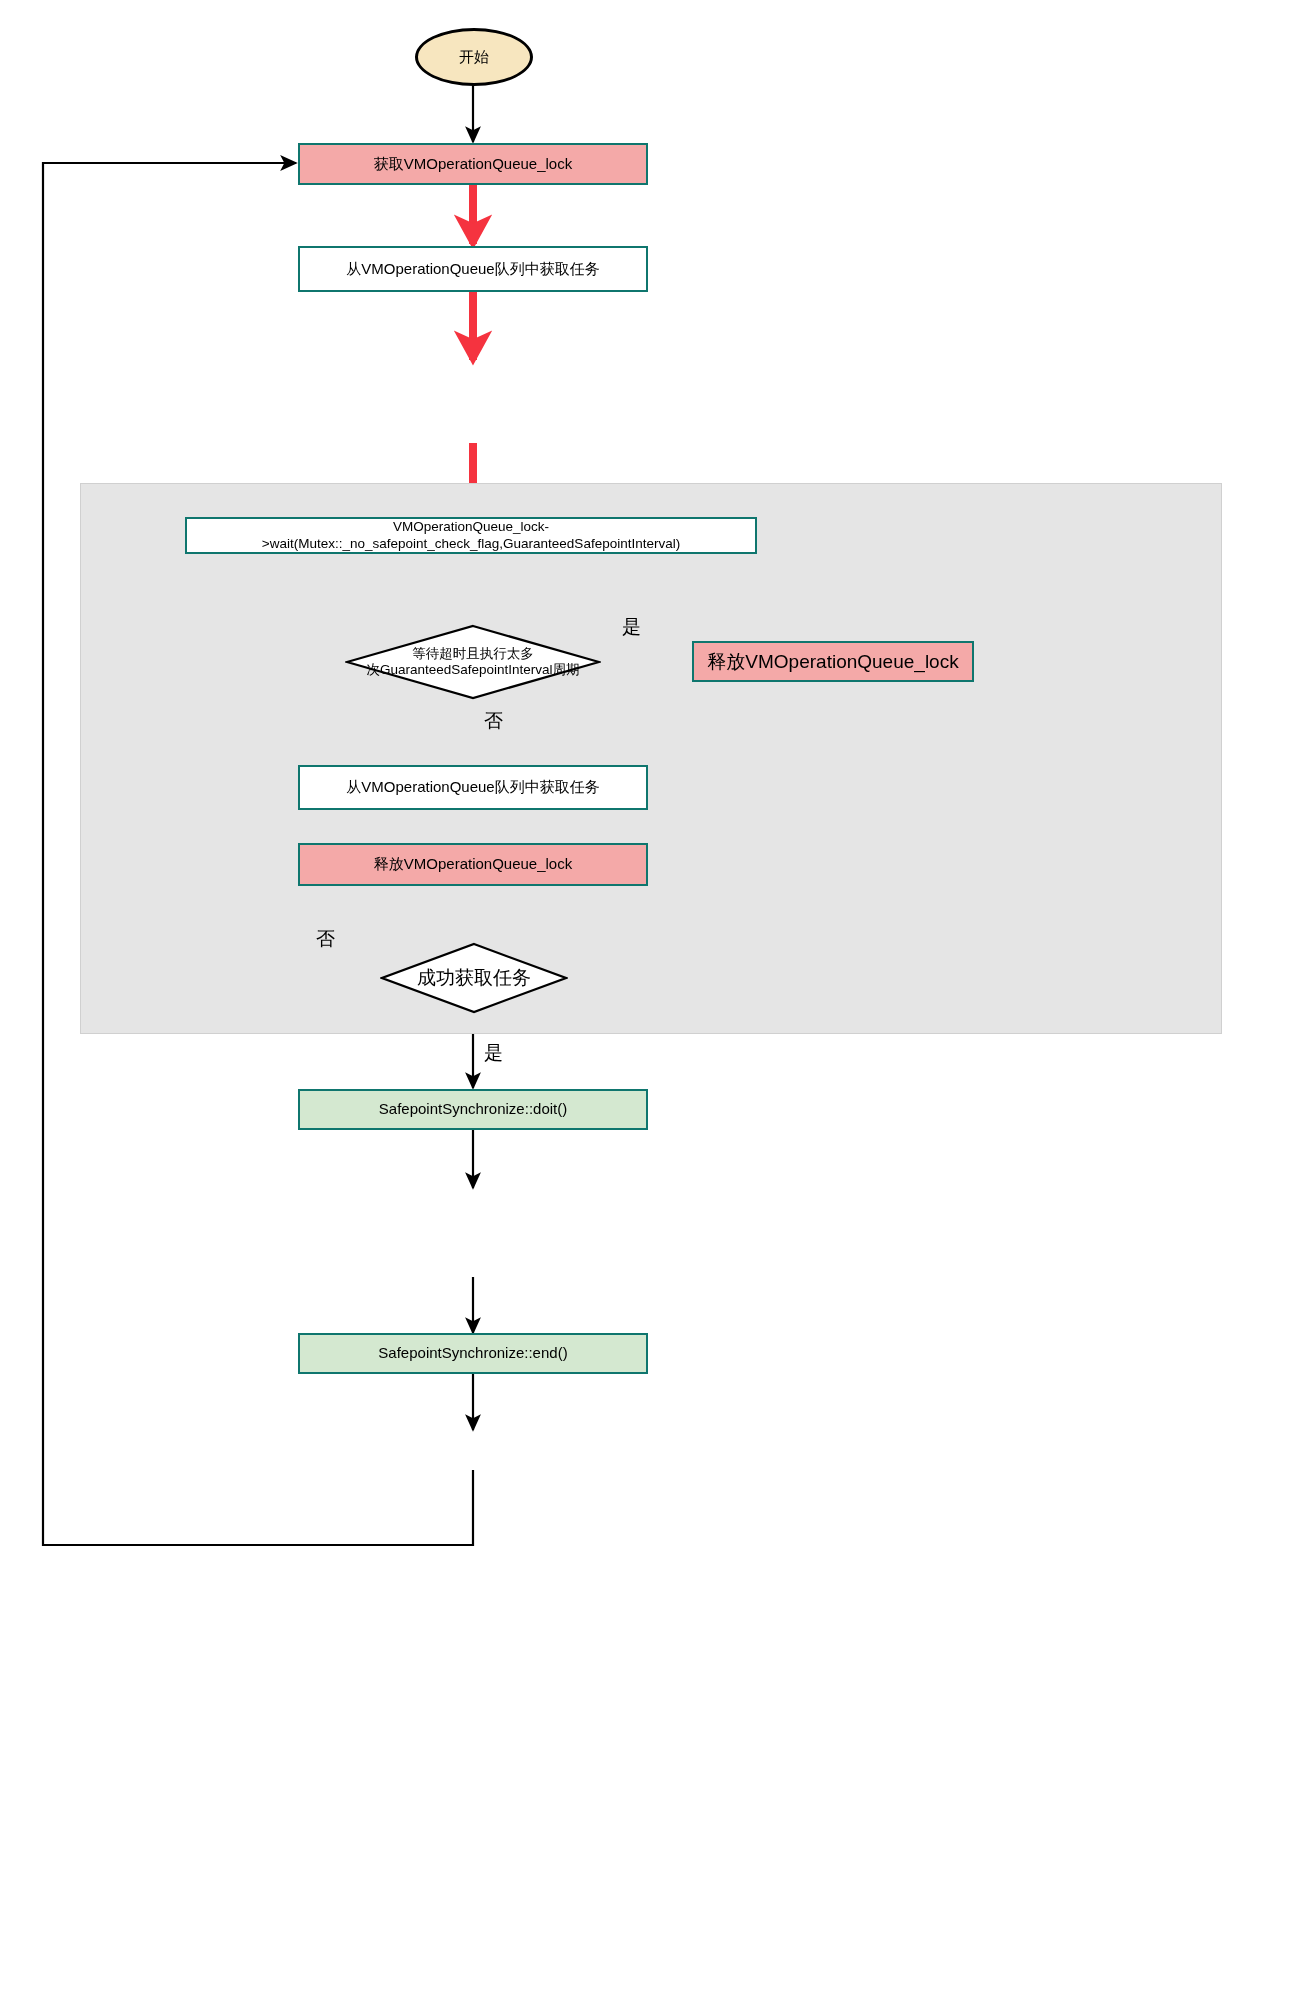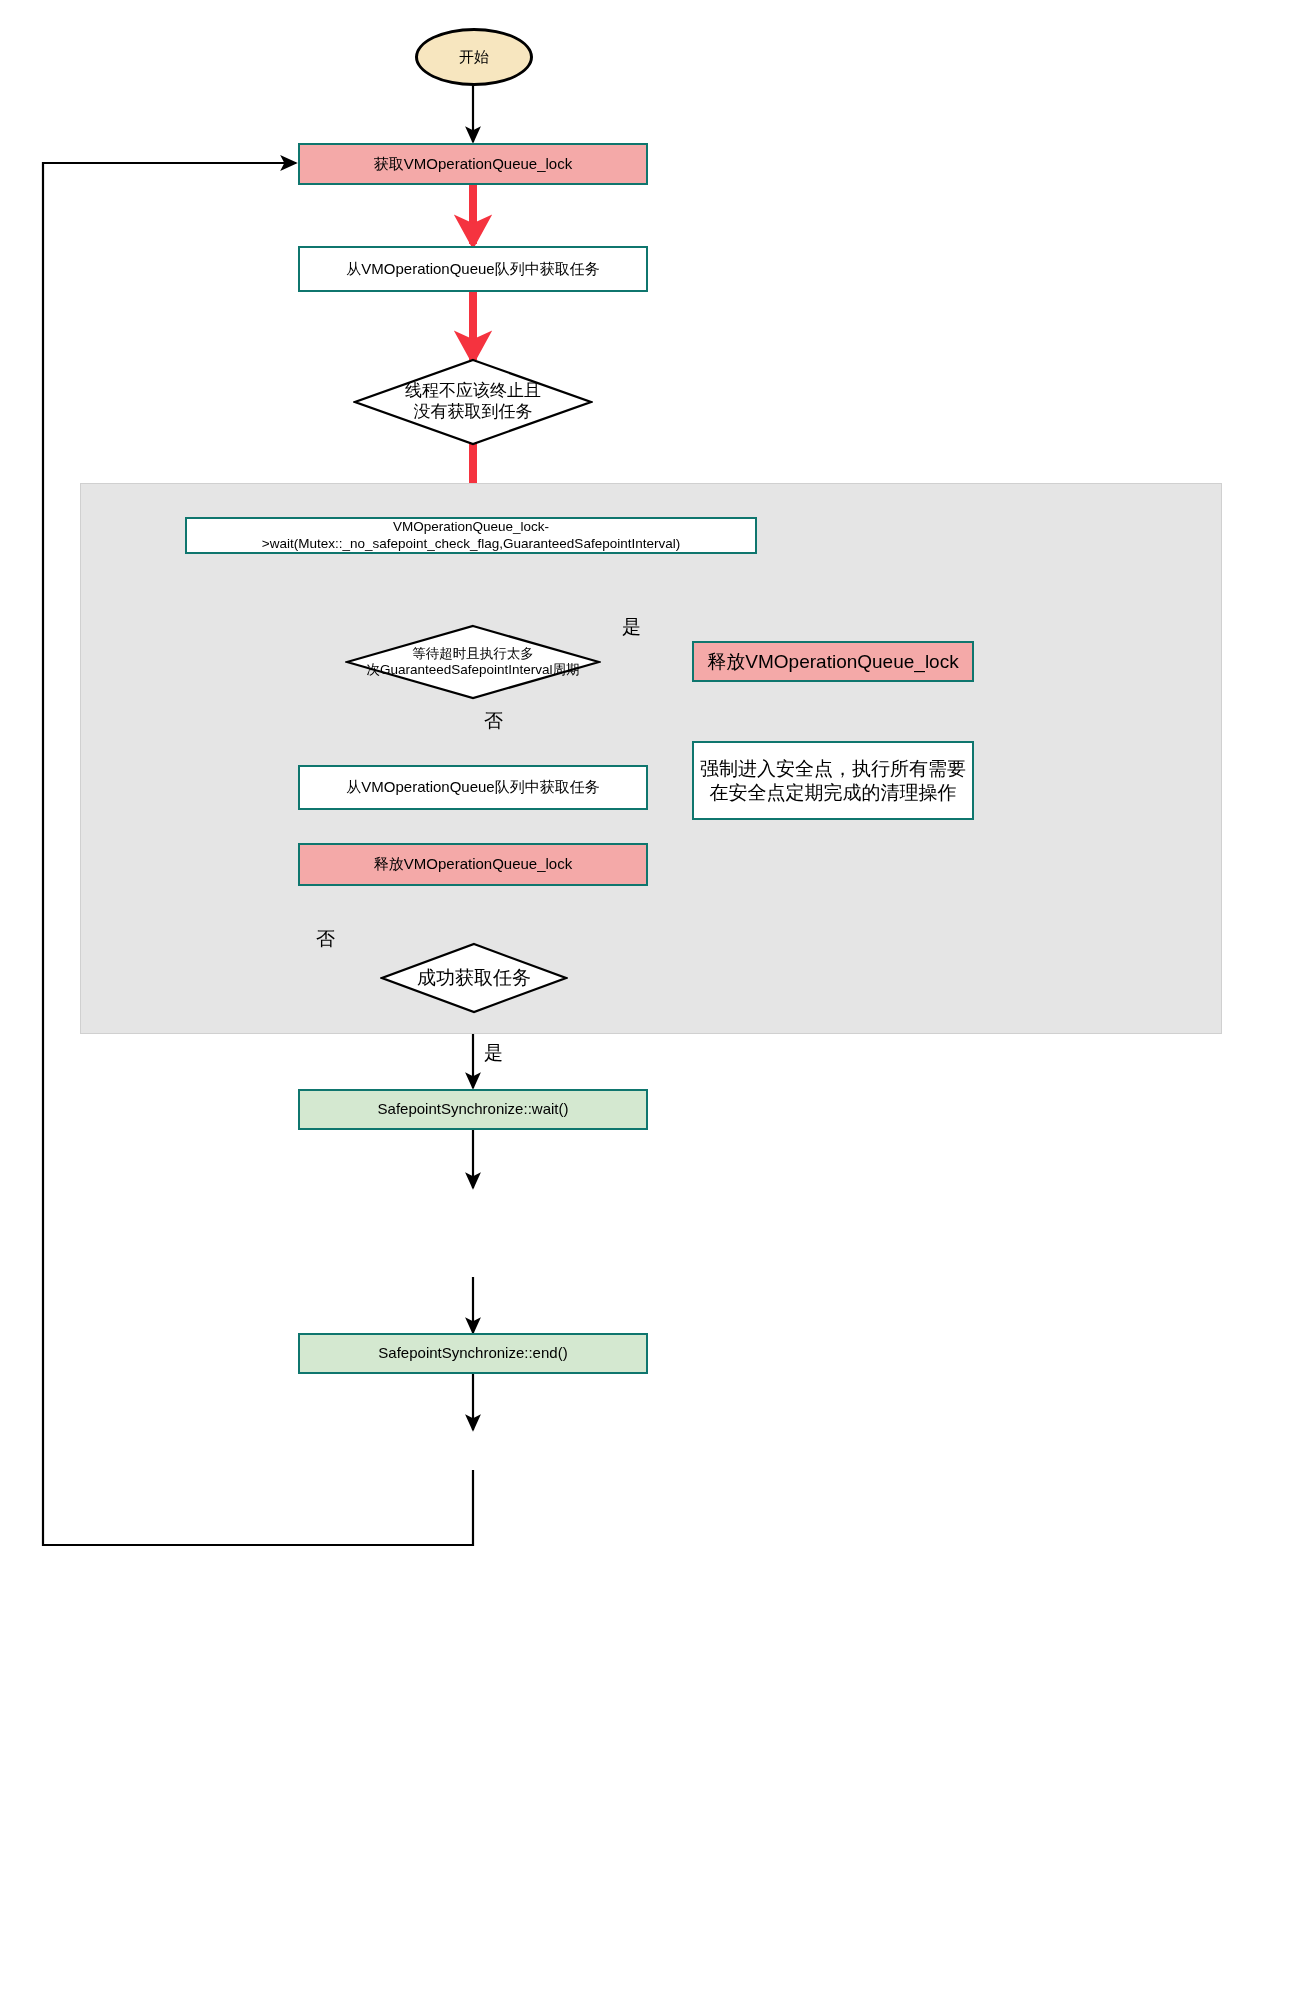--- a/index.html
+++ b/index.html
@@ -133,55 +133,46 @@
 
     <path d="M473,1470 L473,1545 L43,1545 L43,163 L296,163" fill="none" stroke="#000" stroke-width="2.2" marker-end="url(#arrK)"></path>
   </svg>
 
   <div class="node ellipse fs-21" style="left:415px; top:28px; width:118px; height:58px;">开始</div>
 
   <div class="node rect red fs-21" style="left:298px; top:143px; width:350px; height:42px;">获取VMOperationQueue_lock</div>
 
   <div class="node rect fs-21" style="left:298px; top:246px; width:350px; height:46px;">从VMOperationQueue队列中获取任务</div>
 
-  <div class="diamond-wrap" style="left:353px; top:358px; width:240px; height:88px;">
-    <svg width="240" height="88" viewBox="0 0 240 88">
-      <polygon points="120,2 238,44 120,86 2,44" fill="#ffffff" stroke="#000000" stroke-width="2.2"></polygon>
-    </svg>
-    <div class="diamond-label fs-17">线程不应该终止且
-没有获取到任务</div>
-  </div>
 
   <div class="node rect fs-13" style="left:185px; top:517px; width:572px; height:37px; padding:0 24px;">VMOperationQueue_lock-&gt;wait(Mutex::_no_safepoint_check_flag,GuaranteedSafepointInterval)</div>
 
   <div class="diamond-wrap" style="left:345px; top:624px; width:256px; height:76px;">
     <svg width="256" height="76" viewBox="0 0 256 76">
       <polygon points="128,2 254,38 128,74 2,38" fill="#ffffff" stroke="#000000" stroke-width="2.2"></polygon>
     </svg>
     <div class="diamond-label fs-13">等待超时且执行太多
 次GuaranteedSafepointInterval周期</div>
   </div>
 
   <div class="node rect red fs-19" style="left:692px; top:641px; width:282px; height:41px;">释放VMOperationQueue_lock</div>
 
-  <div class="node rect fs-19" style="left:692px; top:741px; width:282px; height:79px;">强制进入安全点，执行所有需要
-在安全点定期完成的清理操作</div>
 
   <div class="node rect fs-21" style="left:298px; top:765px; width:350px; height:45px;">从VMOperationQueue队列中获取任务</div>
 
   <div class="node rect red fs-21" style="left:298px; top:843px; width:350px; height:43px;">释放VMOperationQueue_lock</div>
 
   <div class="diamond-wrap" style="left:380px; top:942px; width:188px; height:72px;">
     <svg width="188" height="72" viewBox="0 0 188 72">
       <polygon points="94,2 186,36 94,70 2,36" fill="#ffffff" stroke="#000000" stroke-width="2.2"></polygon>
     </svg>
     <div class="diamond-label fs-19">成功获取任务</div>
   </div>
 
-  <div class="node rect green fs-21" style="left:298px; top:1089px; width:350px; height:41px;">SafepointSynchronize::wait()</div>
+  <div class="node rect green fs-21" style="left:298px; top:1089px; width:350px; height:41px;">SafepointSynchronize::doit()</div>
 
 
   <div class="node rect green fs-21" style="left:298px; top:1333px; width:350px; height:41px;">SafepointSynchronize::end()</div>
 
 
   <div class="edge-label" style="left:622px; top:614px;">是</div>
 
   <div class="edge-label" style="left:484px; top:708px;">否</div>
 
   <div class="edge-label" style="left:316px; top:926px;">否</div>

